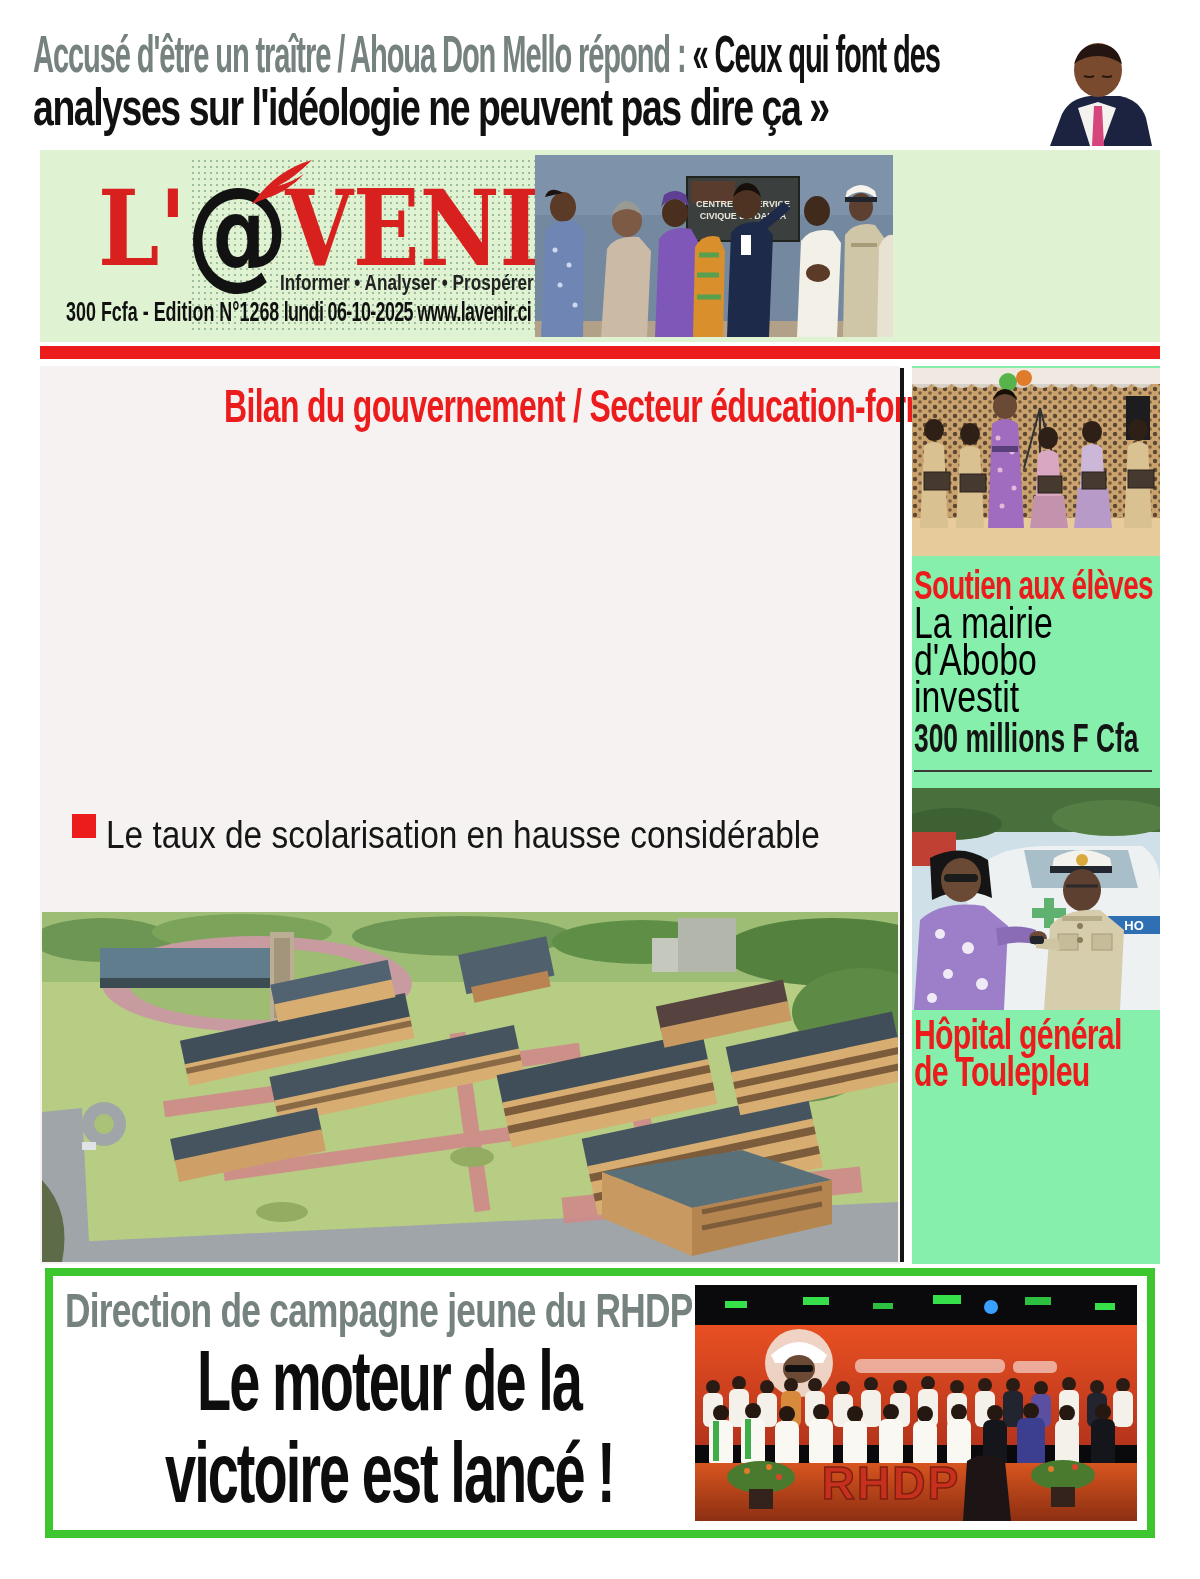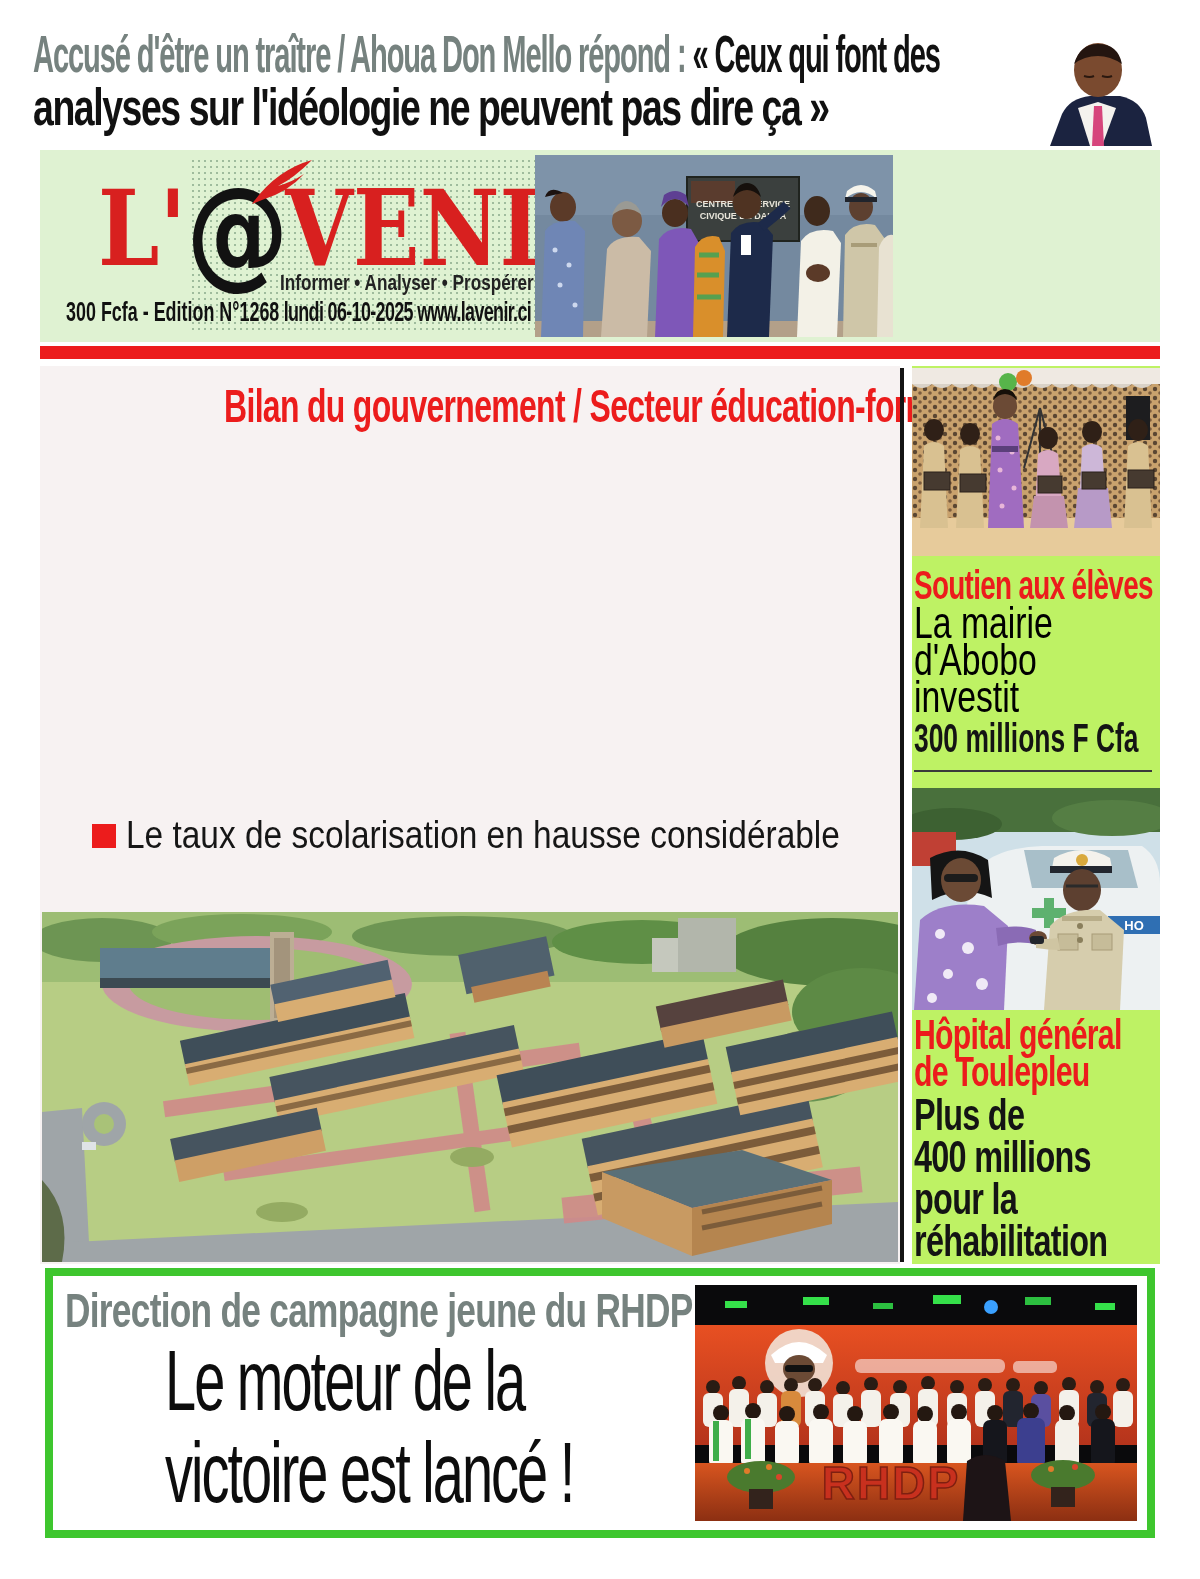--- a/index.html
+++ b/index.html
@@ -41,47 +41,47 @@
 
   #red-bar { left:40px; top:346px; width:1120px; height:13px; background:#ec1c1c; }
 
   
   #main { left:40px; top:366px; width:1120px; height:898px; }
   #main-left { left:0; top:0; width:860px; height:898px; background:#f7f2f2; }
   #main-kicker { left:0; top:12px; width:860px; text-align:center; }
   #main-kicker span { display:inline-block; color:#ec1c1c; font-weight:bold; font-size:47px; letter-spacing:-1px; transform:scaleX(.68); transform-origin:50% 50%; white-space:nowrap; }
   #main-headline { left:0; top:66px; width:860px; text-align:center; color:#0d0d0d; font-weight:bold; }
   #main-headline .line { display:block; font-size:103px; line-height:88px; letter-spacing:-3px; transform:scaleX(.67); transform-origin:50% 50%; white-space:nowrap; }
-  .bullet-row { position:absolute; left:52px; display:flex; align-items:center; }
+  .bullet-row { position:absolute; left:32px; display:flex; }
   #bullet-1 { top:448px; } #bullet-2 { top:497px; }
   .bullet-sq { width:24px; height:24px; background:#ec1c1c; margin-right:10px; flex:0 0 auto; }
   .bullet-tx { font-size:38px; color:#161616; letter-spacing:0; transform:scaleX(.88); transform-origin:0 50%; white-space:nowrap; }
   #aerial-photo { left:2px; top:546px; width:856px; height:350px; }
 
   #divider { left:860px; top:2px; width:4px; height:894px; background:#141414; }
 
   
-  #sidebar { left:872px; top:0; width:248px; height:898px; background:#bef264; }
+  #sidebar { left:872px; top:0; width:248px; height:898px; background:#86efac; }
   #sb-photo-1 { left:0; top:2px; width:248px; height:188px; }
   .sb-kick { display:block; color:#ec1c1c; font-weight:bold; letter-spacing:-1px; transform-origin:0 50%; white-space:nowrap; }
   #s1-kicker { position:absolute; left:2px; top:196px; font-size:41px; transform:scaleX(.68); }
   #s1-headline { position:absolute; left:2px; top:238px; }
   #s1-headline .l { font-size:45px; line-height:37px; transform:scaleX(.75); transform-origin:0 50%; display:block; white-space:nowrap; }
   #s1-amount { position:absolute; left:2px; top:350px; font-size:40px; font-weight:bold; color:#141414; transform:scaleX(.66); transform-origin:0 50%; white-space:nowrap; }
   #s1-rule { position:absolute; left:2px; top:404px; width:238px; height:2px; background:#3a3a3a; }
   #sb-photo-2 { left:0; top:422px; width:248px; height:222px; }
   #s2-kicker { position:absolute; left:2px; top:650px; }
   #s2-kicker .l { display:block; font-size:42px; line-height:37px; color:#ec1c1c; font-weight:bold; letter-spacing:-1px; transform:scaleX(.72); transform-origin:0 50%; white-space:nowrap; }
   #s2-headline { position:absolute; left:2px; top:728px; }
   #s2-headline .l { font-size:45px; line-height:42px; transform:scaleX(.72); transform-origin:0 50%; display:block; white-space:nowrap; font-weight:bold; color:#141414; letter-spacing:-1px; }
 
   
   #bottom-box { left:45px; top:1268px; width:1110px; height:270px; border:8px solid #3ec62e; background:#ffffff; }
   #bb-kicker { position:absolute; left:12px; top:6px; font-weight:bold; font-size:49px; color:#76827f; letter-spacing:-1px; transform:scaleX(.72); transform-origin:0 50%; white-space:nowrap; }
-  #bb-headline { position:absolute; left:0; top:58px; width:640px; text-align:left; color:#0d0d0d; font-weight:normal; }
+  #bb-headline { position:absolute; left:0; top:58px; width:640px; text-align:right; color:#0d0d0d; font-weight:bold; }
   #bb-headline .line { display:block; font-size:86px; line-height:92px; letter-spacing:-3px; transform:scaleX(.65); transform-origin:50% 50%; white-space:nowrap; }
   #bottom-photo { position:absolute; right:10px; top:9px; width:442px; height:236px; }
 </style>
 </head>
 <body>
 
 <div class="abs" id="top-banner">
   <div class="tb-line tb-1"><span class="tb-gray">Accusé d'être un traître / Ahoua Don Mello répond : </span><span class="tb-black">« Ceux qui font des</span></div>
   <div class="tb-line tb-2">analyses sur l'idéologie ne peuvent pas dire ça »</div>
 </div>
@@ -375,26 +375,20 @@
         <circle cx="168" cy="138" r="3" fill="#8a7f5c"></circle>
           <circle cx="168" cy="152" r="3" fill="#8a7f5c"></circle>
       </g>
       <rect x="118" y="148" width="14" height="8" rx="3" fill="#22262c"></rect>
     </svg>
 
     <div id="s2-kicker">
       <span class="l">Hôpital général</span>
       <span class="l">de Toulepleu</span>
     </div>
-    <div id="s2-headline">
-      <span class="l">Plus de</span>
-      <span class="l">400 millions</span>
-      <span class="l">pour la</span>
-      <span class="l">réhabilitation</span>
-    </div>
   </div>
 </div>
 
 <div class="abs" id="bottom-box">
   <span id="bb-kicker">Direction de campagne jeune du RHDP</span>
   <div id="bb-headline">
     <span class="line">Le moteur de la</span>
     <span class="line">victoire est lancé !</span>
   </div>
 

